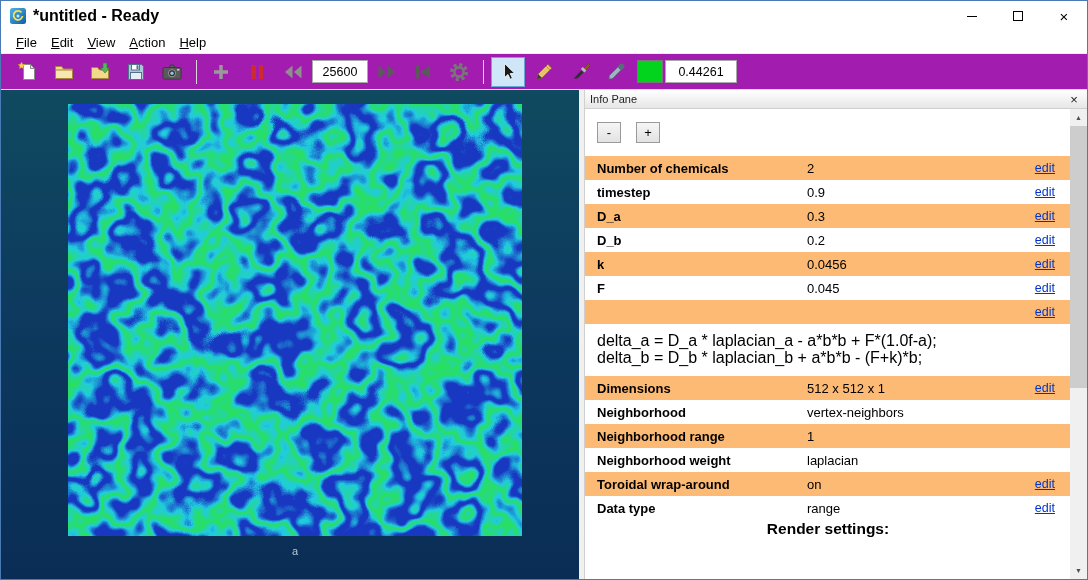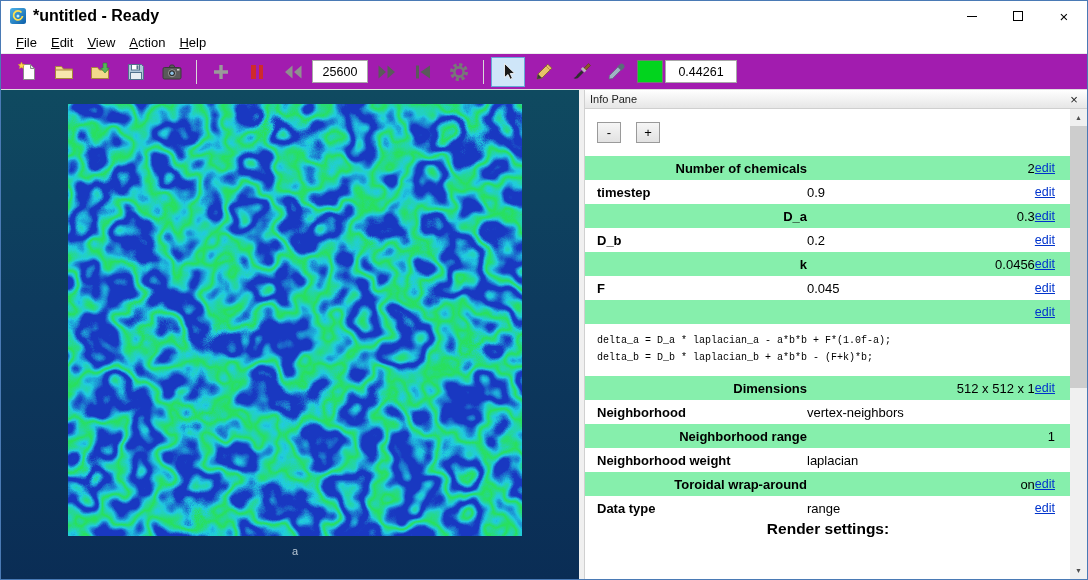--- a/index.html
+++ b/index.html
@@ -43,25 +43,25 @@
 
   
   .infopane { flex:0 0 503px; width:503px; display:flex; flex-direction:column; background:#fff; border-left:1px solid #d0d0d0; }
   .pane-caption { flex:0 0 19px; background:linear-gradient(#ffffff,#e6e6e6); border-bottom:1px solid #cfcfcf; display:flex; align-items:center; padding:0 5px; font-size:11px; color:#222; }
   .pane-close { margin-left:auto; font-size:13px; width:16px; text-align:center; }
   .pane-body { flex:1; position:relative; background:#fff; overflow:hidden; }
   .zoom-btns { display:flex; gap:15px; padding:13px 0 0 12px; }
   .zbtn { width:24px; height:21px; background:linear-gradient(#f6f6f6,#e2e2e2); border:1px solid #9a9a9a; display:flex; align-items:center; justify-content:center; font-size:13px; }
   .itable { margin-top:13px; width:486px; }
   .irow { height:24px; display:flex; align-items:center; padding:0 16px 0 12px; }
-  .irow.alt { background:#86efac;text-align:right; }
+  .irow.alt { background:#fdba74; }
   .ilabel { width:210px; font-weight:bold; }
   .ivalue { flex:1; }
   .iedit { color:#0033cc; text-decoration:underline; font-size:12.5px; }
-  .formula-block { padding:8px 0 10px 12px; font-family:Liberation Mono, monospace; font-size:10px; line-height:17px; }
+  .formula-block { padding:8px 0 10px 12px; font-family:Liberation Sans, sans-serif; font-size:16px; line-height:17px; }
   .render-heading { width:486px; text-align:center; font-weight:bold; font-size:15.5px; }
 
   
   .scrollbar { position:absolute; right:0; top:0; width:17px; height:100%; background:#f0f0f0; }
   .sb-arrow { height:17px; display:flex; align-items:center; justify-content:center; font-size:7px; color:#505050; }
   .sb-arrow.down { position:absolute; bottom:0; left:0; right:0; }
   .sb-thumb { position:absolute; top:17px; left:0; width:17px; height:262px; background:#cdcdcd; }
 
   
   .statusbar { flex:0 0 27px; background:#fff; display:flex; align-items:center; padding-left:9px; border-top:1px solid #e8e8e8; white-space:pre; }

